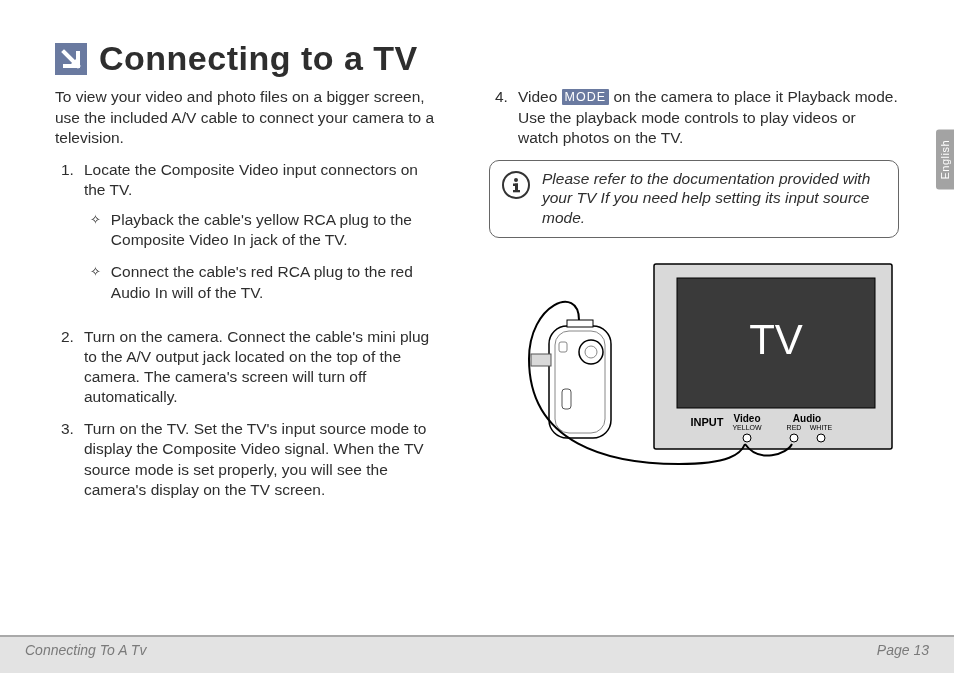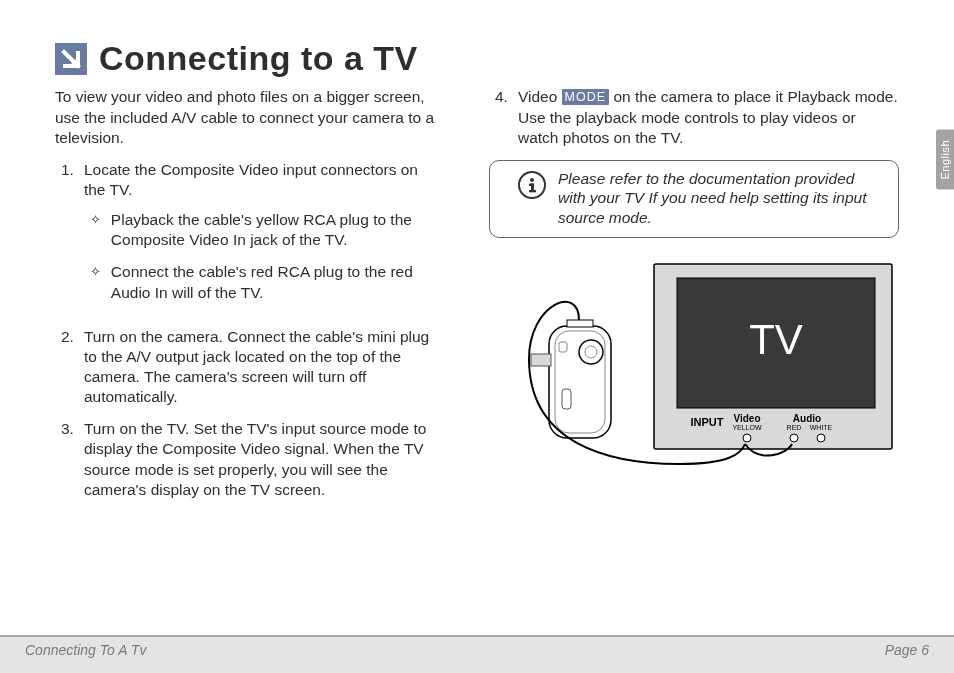--- a/index.html
+++ b/index.html
@@ -60,21 +60,21 @@
     font-size: 12.5px;
     padding: 1px 3px 0 3px;
     letter-spacing: 1px;
     line-height: 1.2;
     border-radius: 1px;
     vertical-align: 1px;
   }
   .info-box {
     border: 1px solid #666;
     border-radius: 10px;
-    padding: 8px 12px 10px 28px;
+    padding: 8px 12px 10px 12px;
     margin: 10px 0 16px 0;
     display: flex;
     gap: 12px;
     font-style: italic;
     line-height: 1.25;
   }
   .info-icon {
     flex: 0 0 28px;
     width: 28px; height: 28px;
     border: 2px solid #333;
@@ -234,15 +234,15 @@
   </div>
 </div>
 
 <div class="lang-tab">
   <span>English</span>
 </div>
 
 <div class="footer">
   <div class="bar">
     <span>Connecting To A Tv</span>
-    <span>Page 6</span>
+    <span>Page 13</span>
   </div>
 </div>
 
 </body></html>

